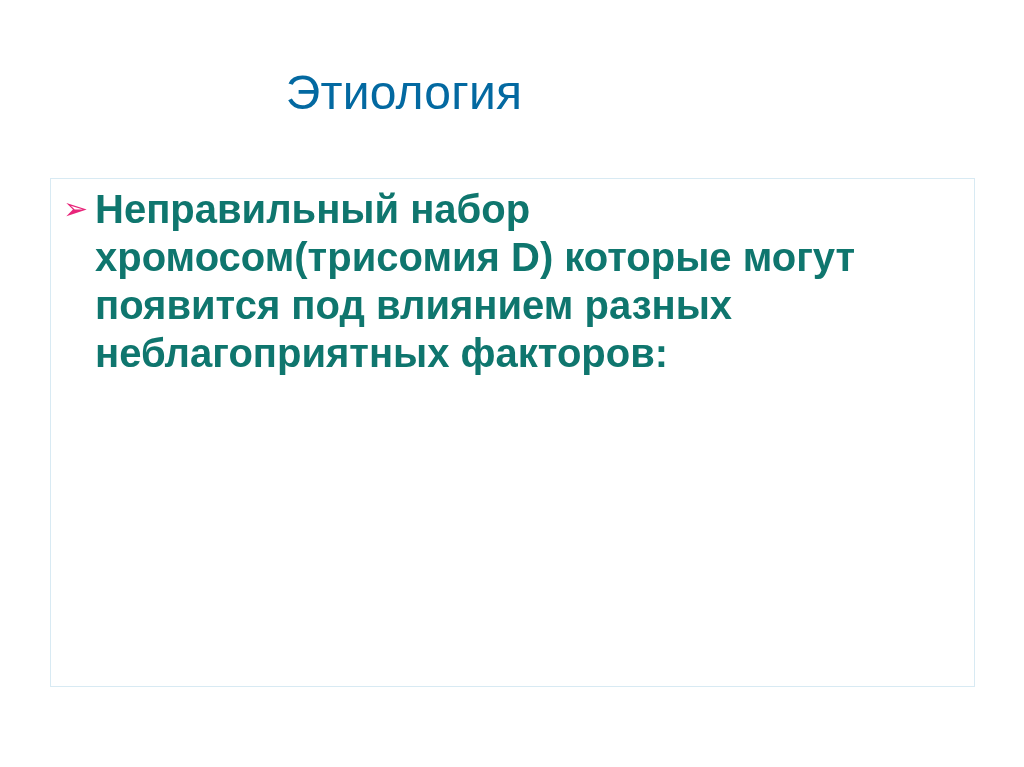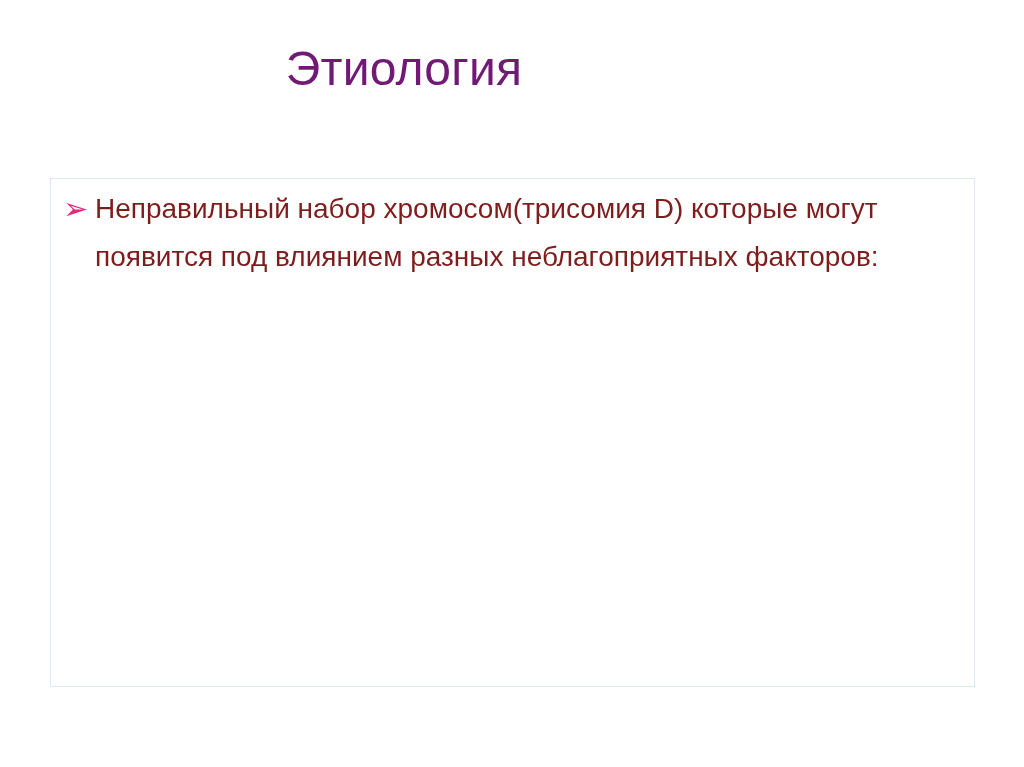--- a/index.html
+++ b/index.html
@@ -20,27 +20,27 @@
     height: 767px;
     background: #ffffff;
     overflow: hidden;
     box-sizing: border-box;
   }
 
   
   .slide-title {
     position: absolute;
     left: 0;
-    top: 40px;
+    top: 64px;
     width: 808px;
     text-align: center;
     font-size: 48px;
     line-height: 58px;
     font-weight: 400;
-    color: #701a75;
+    color: #0369a1;
     letter-spacing: 0.2px;
     white-space: nowrap;
   }
 
   
   .content-box {
     position: absolute;
     left: 50px;
     top: 178px;
     width: 925px;
@@ -67,24 +67,24 @@
     line-height: 48px;
     color: #E8257A;
     text-align: left;
     padding-left: 2px;
     box-sizing: border-box;
     font-family: "DejaVu Sans", sans-serif;
   }
 
   .primary-text {
     flex: 1 1 auto;
-    font-size: 28px;
+    font-size: 40px;
     line-height: 48px;
-    font-weight: 400;
-    color: #7f1d1d;
+    font-weight: 700;
+    color: #0f766e;
     max-width: 820px;
     word-spacing: 0px;
   }
 
   
   .sub-list {
     position: absolute;
     left: 88px;
     top: 216px;
     width: 780px;

